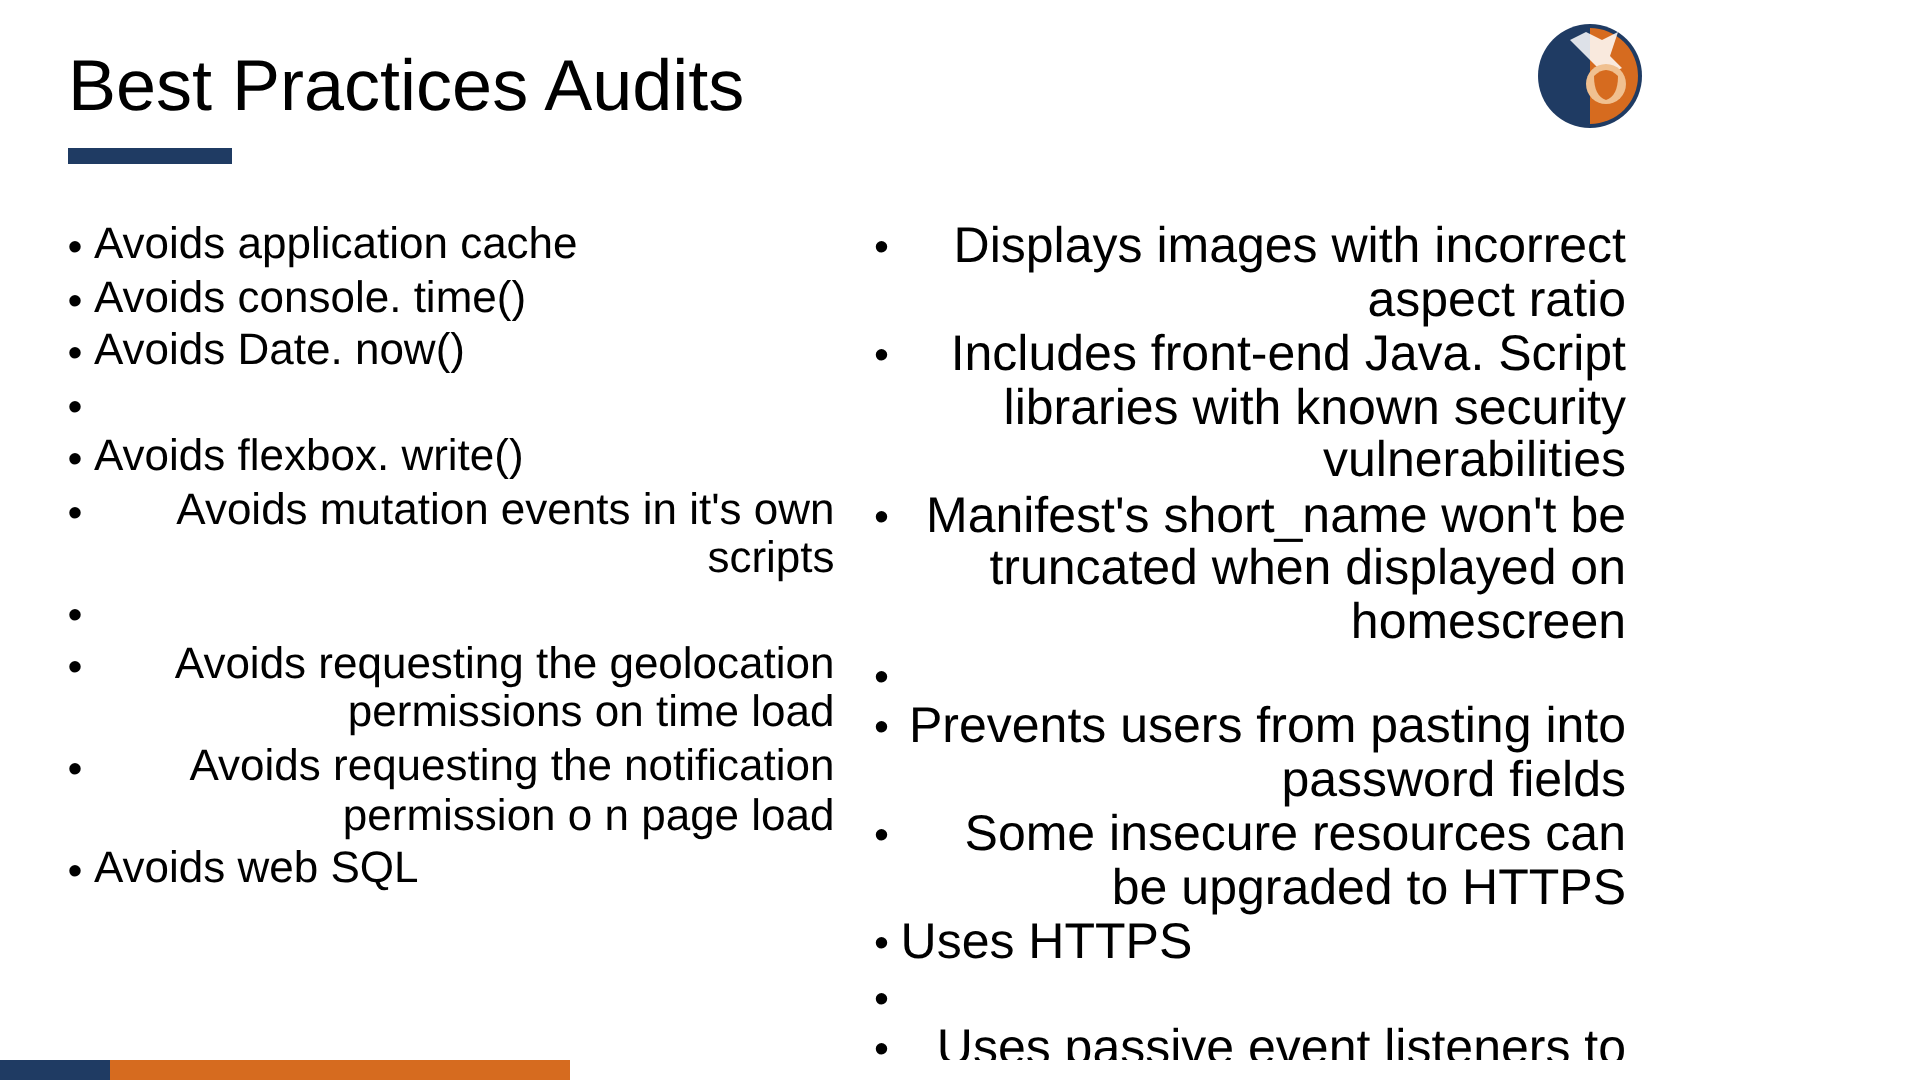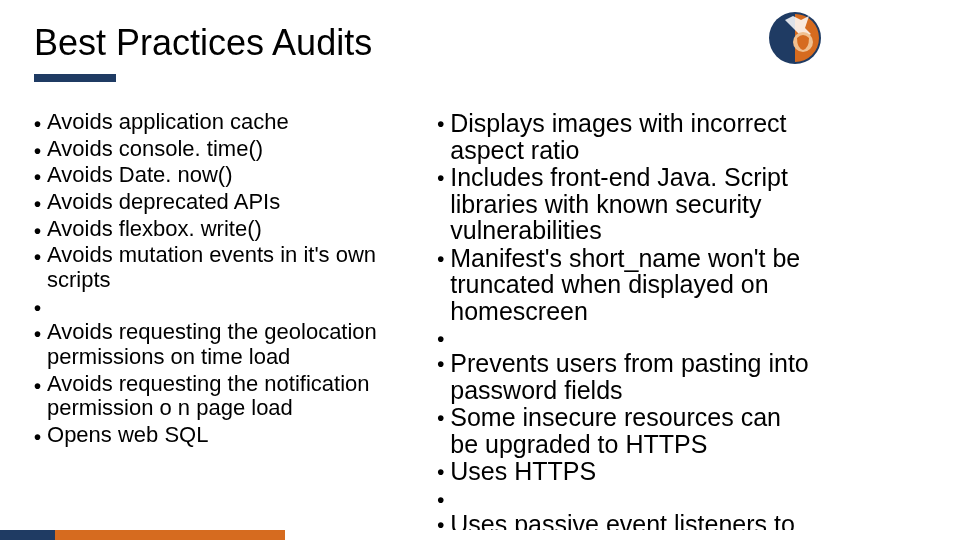--- a/index.html
+++ b/index.html
@@ -7,21 +7,21 @@
   .slide { position: relative; width: 843px; height: 540px; overflow: hidden; }
   .title { position: absolute; top: 22px; left: 34px; font-size: 36px; font-weight: 400; color: #000; }
   .underline { position: absolute; top: 74px; left: 34px; width: 82px; height: 8px; background: #1f3b63; }
   .columns { position: absolute; top: 110px; left: 34px; right: 30px; display: flex; gap: 20px; }
   .col { flex: 1; }
   .col-left { flex: 1.02; }
   .col-right { flex: 1; }
   ul { list-style: none; }
   li { display: flex; align-items: flex-start; margin-bottom: 0; line-height: 1.0; }
   .bullet { color: #000; font-size: 20px; line-height: 1; margin-right: 6px; margin-top: 4px; font-weight: bold; }
-  .item-text { color: #000; }
+  .item-text { color: #000; text-align: right; }
   .col-left .item-text { font-size: 22px; line-height: 1.12; }
   .col-right .item-text { font-size: 25px; line-height: 1.06; }
   .col-left li { margin-bottom: 2px; }
   .col-right li { margin-bottom: 1px; }
   .corner-icon { position: absolute; top: 10px; right: 20px; width: 56px; height: 56px; }
   .bottom-bar { position: absolute; bottom: 0; left: 0; right: 0; height: 10px; display: flex; }
   .bottom-bar .navy { flex: 0 0 55px; background: #1f3b63; }
   .bottom-bar .orange { flex: 0 0 230px; background: #d66b1f; }
   .bottom-bar .rest { flex: 1; background: #fff; }
 </style>
@@ -52,21 +52,20 @@
       <li>
             <span class="bullet">•</span>
             <span class="item-text">Avoids console. time()</span>
           </li>
       <li>
             <span class="bullet">•</span>
             <span class="item-text">Avoids Date. now()</span>
           </li>
       <li>
             <span class="bullet">•</span>
-            <span class="item-text">Avoids deprecated APIs</span>
           </li>
       <li>
             <span class="bullet">•</span>
             <span class="item-text">Avoids flexbox. write()</span>
           </li>
       <li>
             <span class="bullet">•</span>
             <span class="item-text">Avoids mutation events in it's own scripts</span>
           </li>
       <li>
@@ -75,21 +74,21 @@
       <li>
             <span class="bullet">•</span>
             <span class="item-text">Avoids requesting the geolocation permissions on time load</span>
           </li>
       <li>
             <span class="bullet">•</span>
             <span class="item-text">Avoids requesting the notification permission o n page load</span>
           </li>
       <li>
             <span class="bullet">•</span>
-            <span class="item-text">Opens web SQL</span>
+            <span class="item-text">Avoids web SQL</span>
           </li>
     </ul>
   </div>
   <div class="col col-right">
     <ul>
       <li>
             <span class="bullet">•</span>
             <span class="item-text">Displays images with incorrect aspect ratio</span>
           </li>
       <li>

